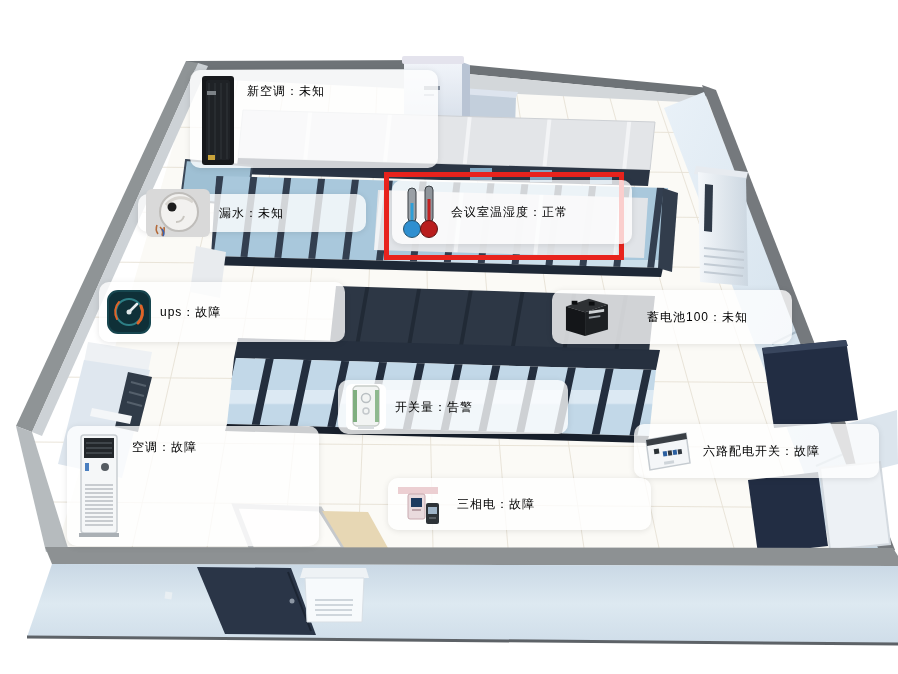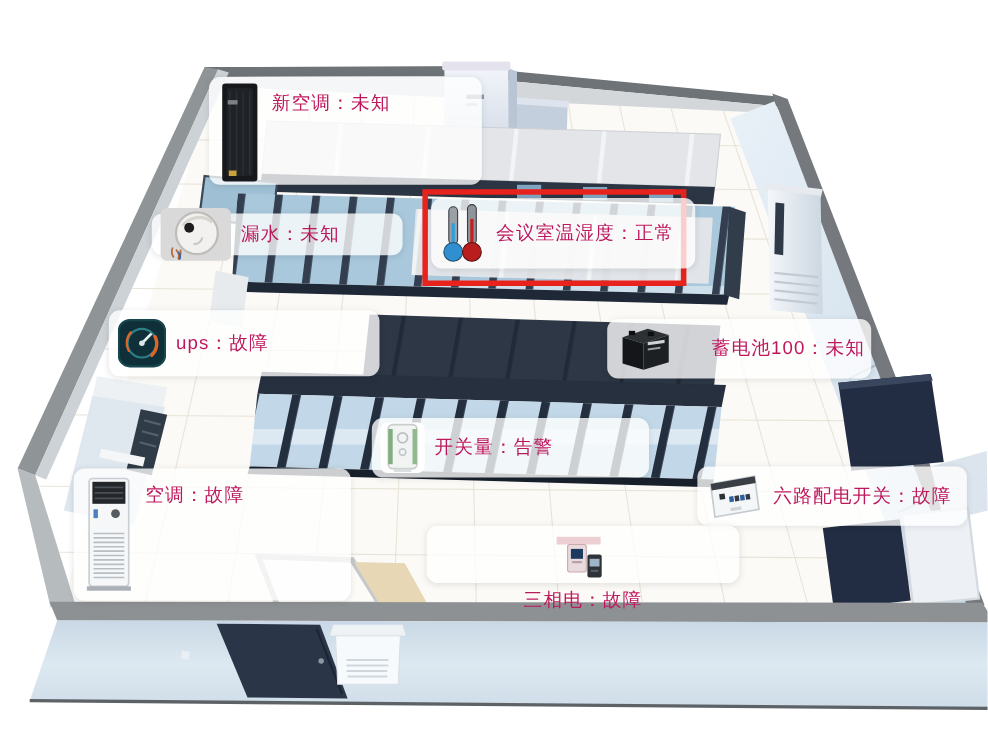--- a/index.html
+++ b/index.html
@@ -3,21 +3,21 @@
 <meta charset="utf-8">
 <style>
   html,body{margin:0;padding:0;background:#ffffff;}
   #stage{position:relative;width:898px;height:674px;overflow:hidden;
          font-family:"Liberation Sans","DejaVu Sans",sans-serif;background:#ffffff;}
   #scene{position:absolute;left:0;top:0;}
   .tooltip{position:absolute;display:flex;align-items:center;gap:9px;
            background:rgba(255,255,255,0.78);border-radius:10px;padding:5px 8px;
            box-shadow:0 1px 6px rgba(0,0,0,0.10);z-index:3;box-sizing:border-box;cursor:pointer;}
   .tooltip.tall{align-items:flex-start;}
-  .tooltip .lbl{color:#be185d;font-size:17px;letter-spacing:1px;white-space:nowrap;line-height:1.2;text-align:right;}
+  .tooltip .lbl{color:#000000;font-size:12px;letter-spacing:1px;white-space:nowrap;line-height:1.2;text-align:right;}
   .tooltip.tall .lbl{padding-top:9px;}
   .photo{flex:0 0 auto;display:flex;align-items:center;justify-content:center;
          border-radius:6px;overflow:hidden;}
   .photo.graybg{background:#d9d9d9;}
   .hl-box{position:absolute;left:384px;top:172px;width:240px;height:88px;
           border:5px solid #e8231d;z-index:2;box-sizing:border-box;padding:3px;}
   .hl-box .tooltip{position:relative;left:0;top:0;width:240px;height:64px;}
 </style>
 </head>
 <body>
@@ -238,21 +238,21 @@
           <rect x="30" y="6" width="6" height="4" fill="#0c0e10"></rect>
       <polygon points="6,11 26,17 26,42 6,36" fill="#141619"></polygon>
       <polygon points="26,17 50,9 50,35 26,42" fill="#1d2023"></polygon>
       <rect x="30" y="20" width="16" height="3" fill="#cfd3d6" transform="skewY(-8)"></rect>
       <rect x="30" y="26" width="12" height="2" fill="#9aa0a5" transform="skewY(-8)"></rect>
     </svg>
   </div>
   <span class="lbl">蓄电池100：未知</span>
 </div>
 
-<div class="tooltip" style="left:338px;top:380px;width:252px;height:54px;">
+<div class="tooltip" style="left:338px;top:380px;width:230px;height:54px;">
   <div class="photo" style="width:40px;height:46px;background:#fff;">
     <svg width="40" height="46" viewBox="0 0 40 46">
       <rect x="7" y="2" width="26" height="40" rx="4" fill="#f2f4f3" stroke="#c8cdc9" stroke-width="1.5"></rect>
       <rect x="7" y="6" width="4" height="32" fill="#7fae7f"></rect>
       <rect x="29" y="6" width="4" height="32" fill="#8fb98f"></rect>
       <circle cx="20" cy="14" r="4.5" fill="none" stroke="#b9bfc2" stroke-width="1.5"></circle>
       <circle cx="20" cy="27" r="3" fill="none" stroke="#c4c9cc" stroke-width="1.5"></circle>
       <rect x="12" y="42" width="16" height="3" fill="#d9dde0"></rect>
     </svg>
   </div>
@@ -285,21 +285,21 @@
             <rect x="26" y="21" width="4" height="5" fill="#333940"></rect>
         <rect x="31" y="21" width="4" height="5" fill="#2b5fa0"></rect>
             <rect x="36" y="21" width="4" height="5" fill="#333940"></rect>
       </g>
       <rect x="22" y="32" width="10" height="3" fill="#cfd5da" transform="rotate(-8 27 33)"></rect>
     </svg>
   </div>
   <span class="lbl">六路配电开关：故障</span>
 </div>
 
-<div class="tooltip" style="left:388px;top:478px;width:284px;height:52px;flex-direction:column;">
+<div class="tooltip" style="left:388px;top:478px;width:263px;height:52px;">
   <div class="photo" style="width:52px;height:44px;">
     <svg width="52" height="44" viewBox="0 0 52 44">
       <rect x="2" y="5" width="40" height="7" fill="#eccfd2"></rect>
       <rect x="12" y="12" width="17" height="25" rx="2" fill="#e9dadd" stroke="#c9aab0" stroke-width="1"></rect>
       <rect x="15" y="16" width="11" height="9" fill="#1d3a5f"></rect>
       <rect x="16" y="27" width="9" height="2" fill="#b9a0a6"></rect>
       <rect x="30" y="21" width="13" height="21" rx="2" fill="#2e3338"></rect>
       <rect x="32" y="25" width="9" height="7" fill="#9fb4c8"></rect>
       <rect x="33" y="35" width="7" height="2" fill="#565c62"></rect>
     </svg>

